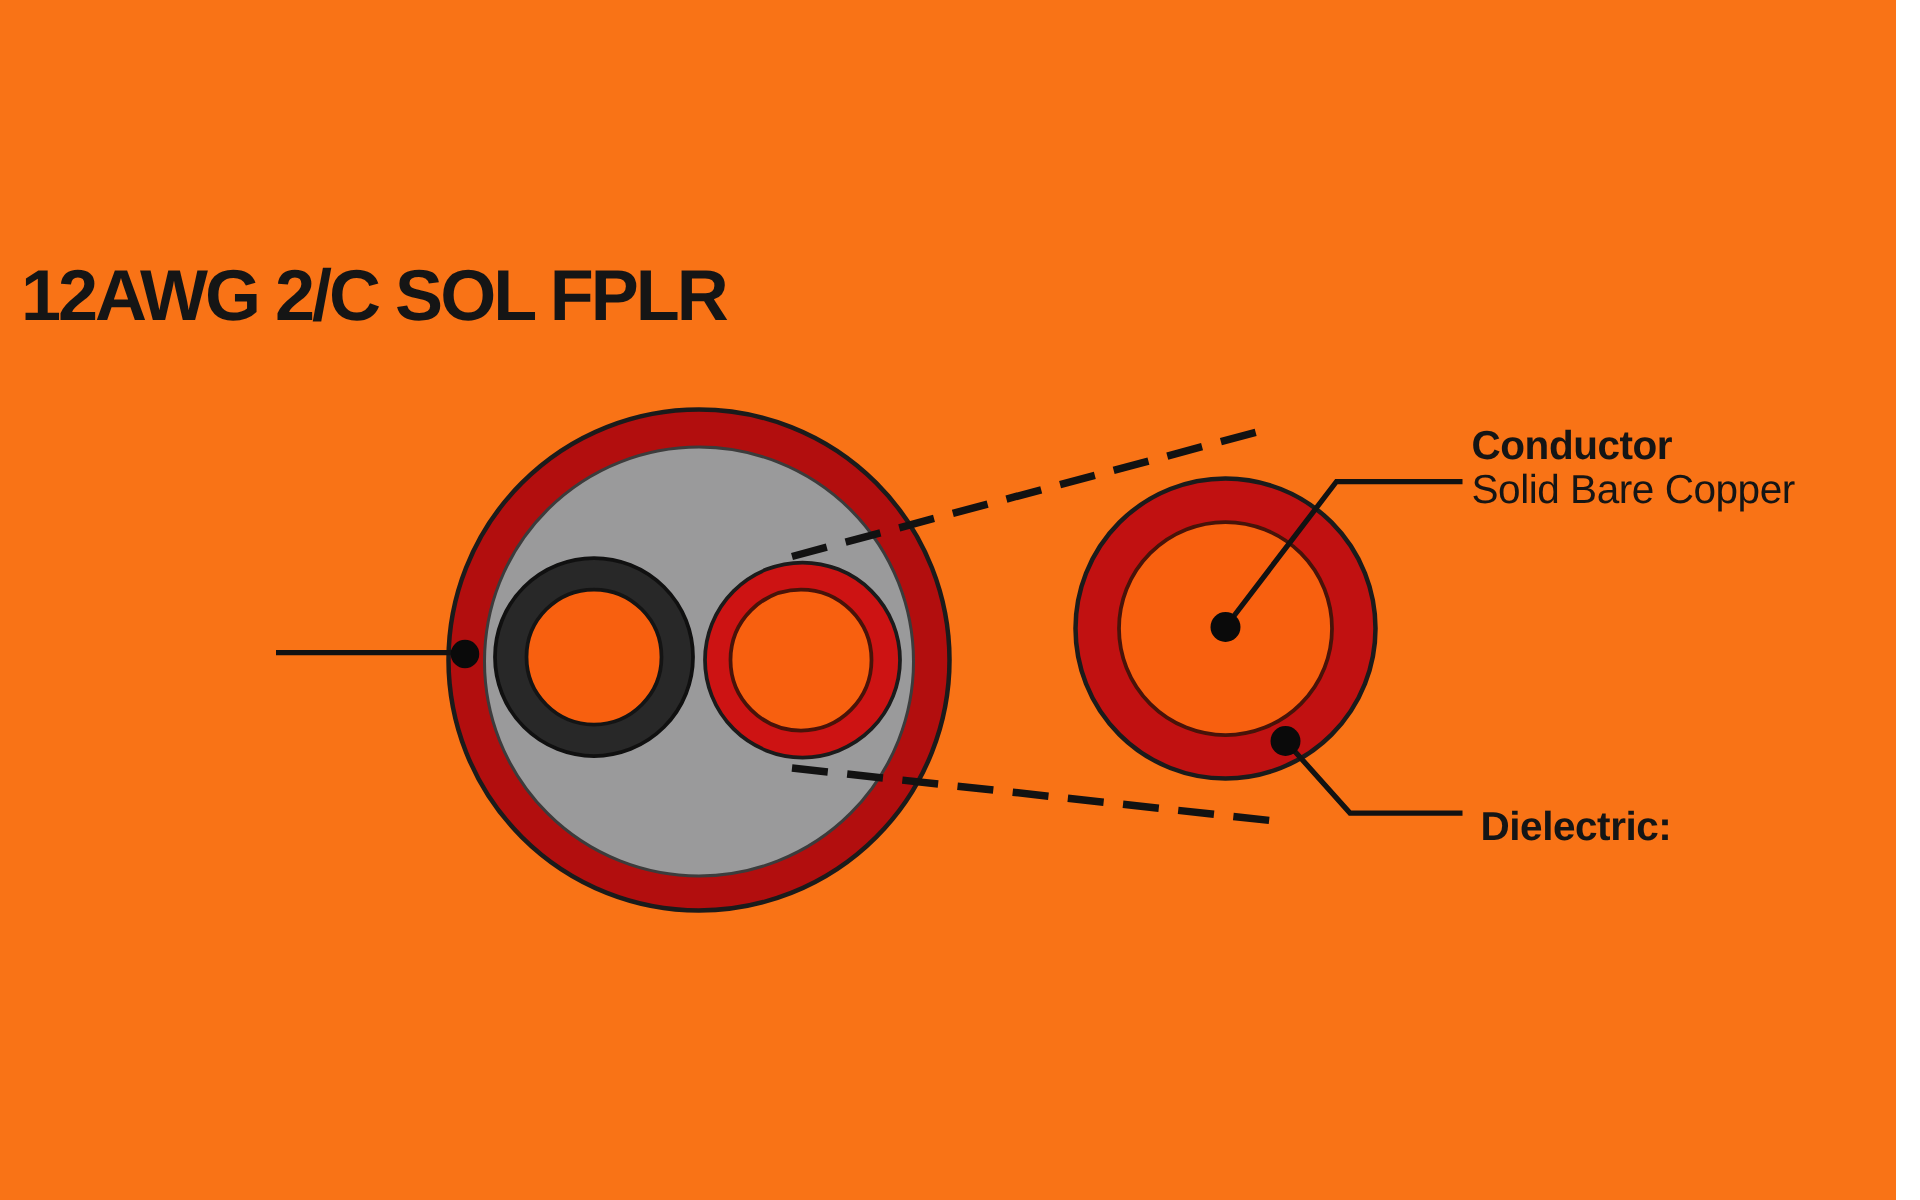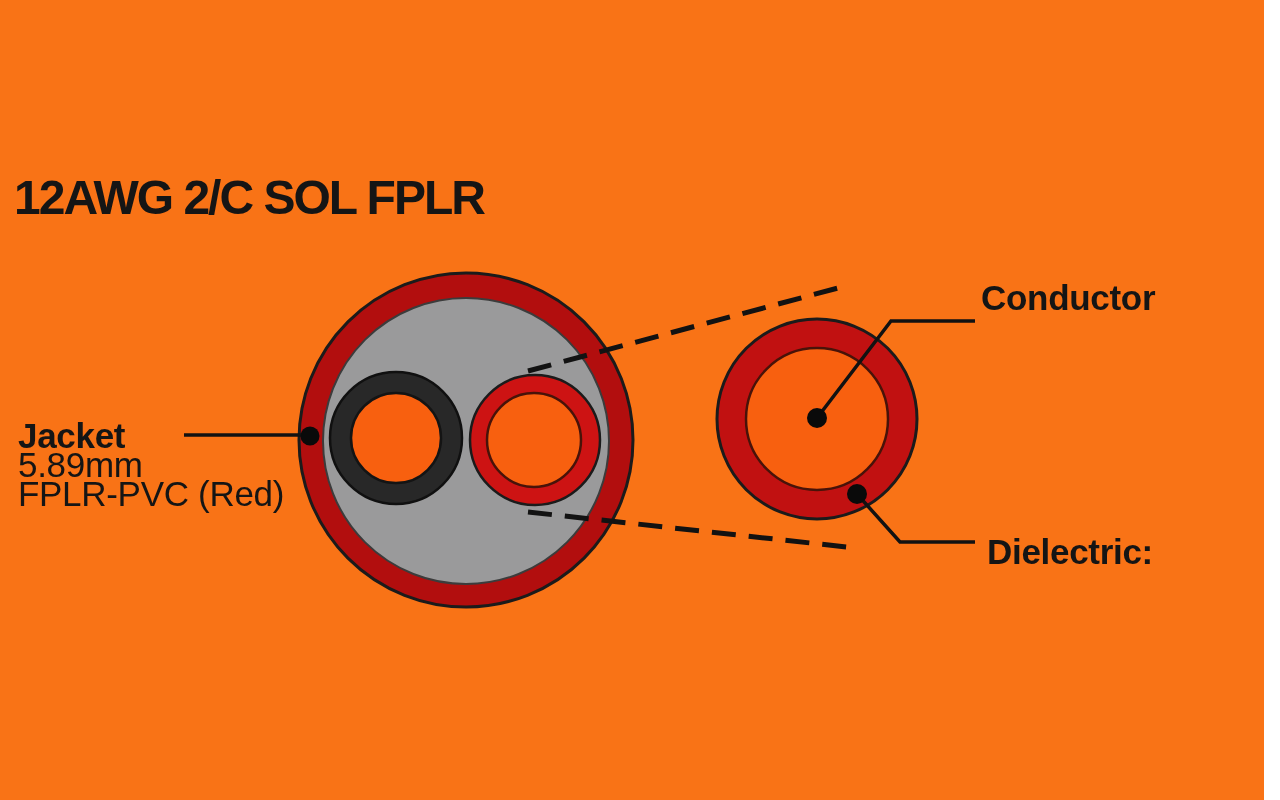--- a/index.html
+++ b/index.html
@@ -24,21 +24,21 @@
   }
   .art {
     position: absolute;
     left: 0;
     top: 0;
     width: 1280px;
     height: 800px;
   }
   .label {
     position: absolute;
-    font-size: 35px;
+    font-size: 27px;
     line-height: 29px;
     letter-spacing: -0.3px;
     color: #151515;
     white-space: nowrap;
   }
   .label-heading { font-weight: 700; }
   .dashline {
     stroke: #121212;
     stroke-width: 5;
     stroke-dasharray: 24 13;
@@ -94,27 +94,23 @@
       <polyline points="975,321 891,321 817,418" class="leader"></polyline>
       <circle cx="817" cy="418" r="10" class="dot"></circle>
     </g>
 
     <g>
       <polyline points="975,542 900,542 857,494" class="leader"></polyline>
       <circle cx="857" cy="494" r="10" class="dot"></circle>
     </g>
   </svg>
 
-  <div class="label" style="left:18px; top:421px;">
-    <div class="label-heading">Jacket</div>
-    <div class="label-line">5.89mm</div>
-    <div class="label-line">FPLR-PVC (Red)</div>
-  </div>
 
   <div class="label" style="left:981px; top:283px;">
     <div class="label-heading">Conductor</div>
+    <div class="label-line">Solid Bare Copper</div>
   </div>
 
   <div class="label" style="left:987px; top:537px;">
     <div class="label-heading">Dielectric:</div>
   </div>
 
 </div>
 
 </body></html>

